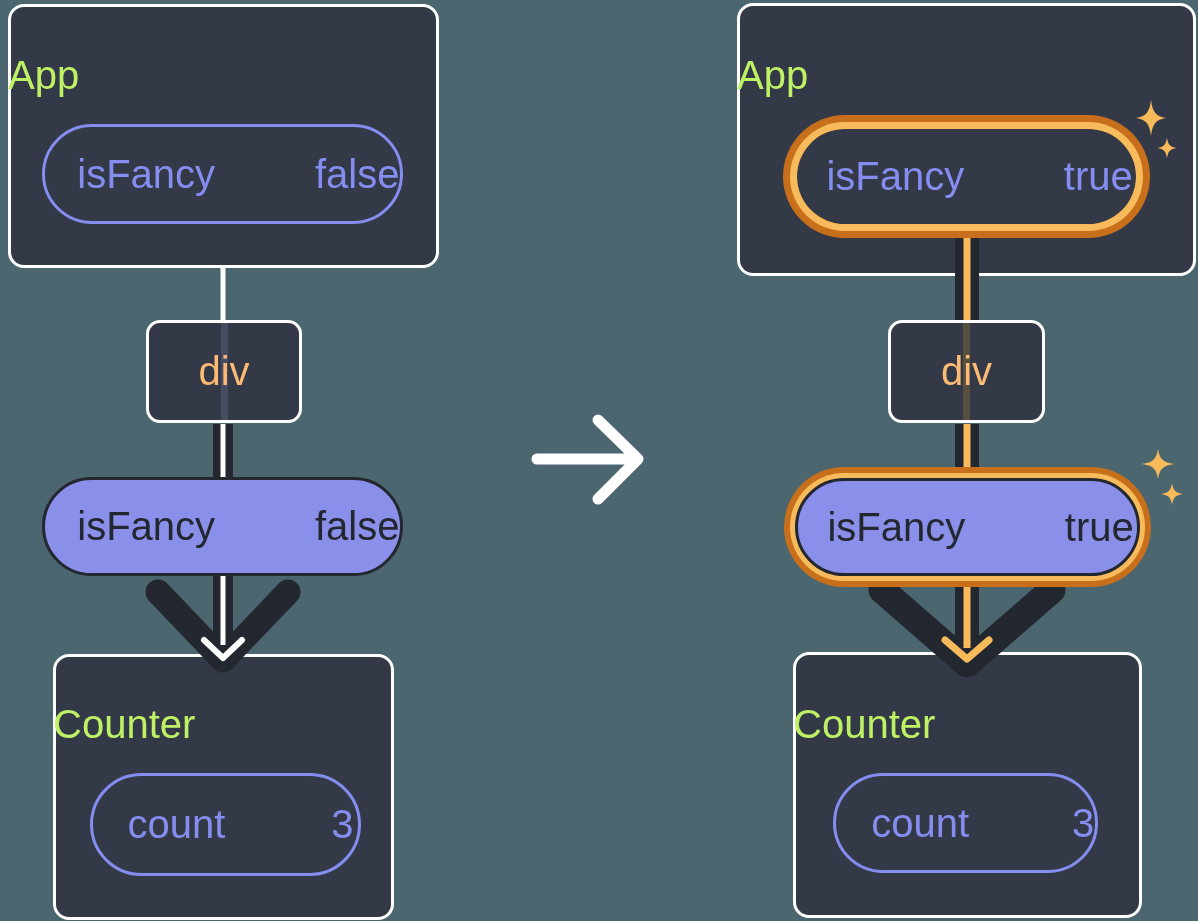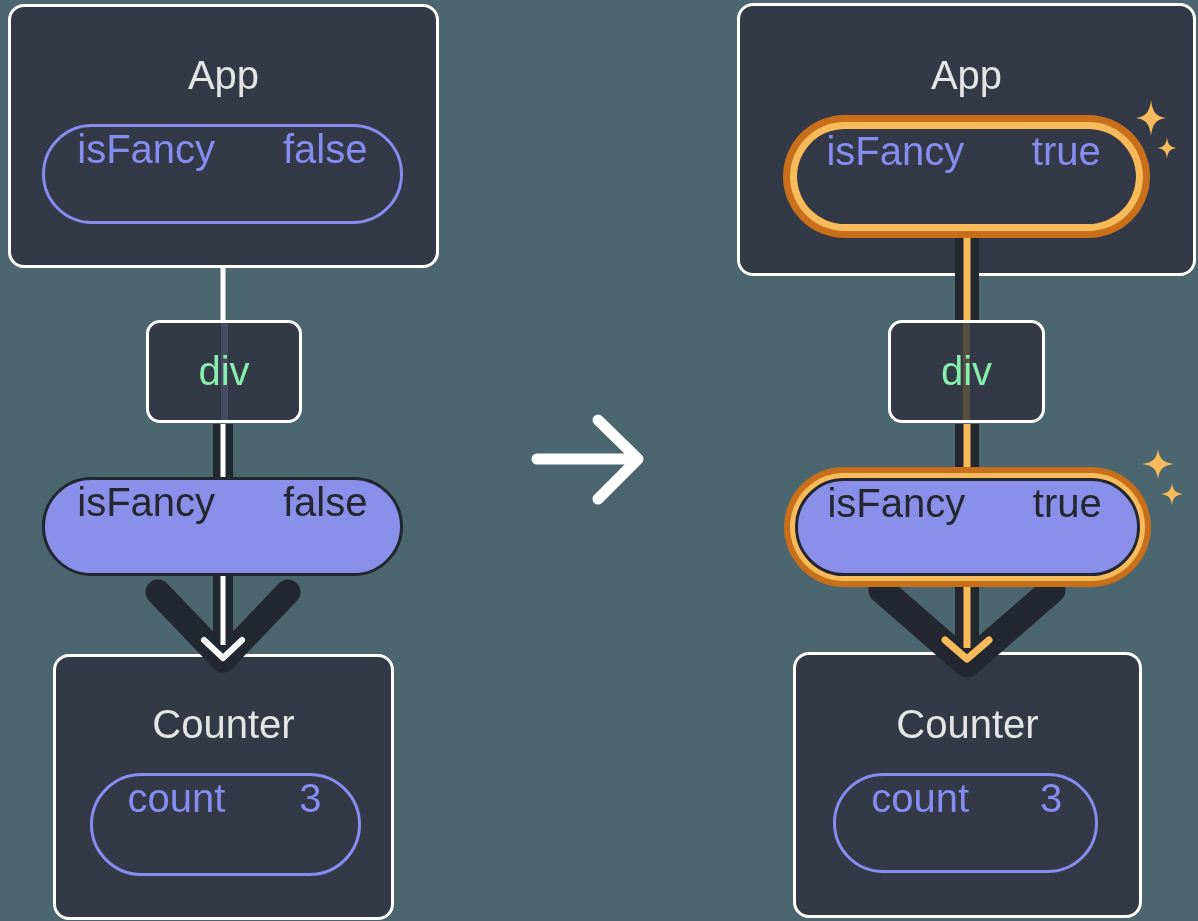--- a/index.html
+++ b/index.html
@@ -14,49 +14,49 @@
   .node {
     position:absolute;
     background:#333947;
     border:3.5px solid #FFFFFF;
     border-radius:16px;
     box-sizing:border-box;
     z-index:1;
   }
   .node-title {
     position:absolute;
-    color:#e5e5e5;
+    color:#bef264;
     font-size:40px;
     line-height:56px;
-    text-align:center;
     z-index:2;
   }
   .div-label {
     position:absolute; inset:0;
     display:flex; align-items:center; justify-content:center;
-    color:#86efac; font-size:40px;
+    color:#fdba74; font-size:40px;
     z-index:2;
     border-radius:16px;
   }
   .stripe {
     position:absolute; top:0; bottom:0;
     left:calc(50% - 3.5px); width:7px;
     z-index:1;
   }
   .stripe-purple { background:#484C63; }
   .stripe-orange { background:#57503E; }
 
   
   .pill {
     position:absolute;
-    display:flex; align-items:flex-start;
+    display:flex; align-items:center;
     border-radius:999px;
     box-sizing:border-box;
     font-size:40px;
     z-index:5;
+    gap:32px;
   }
   .pill .cell {
     display:flex; align-items:center; justify-content:center;
     white-space:nowrap;
   }
   .pill .divider { flex:none; width:3px; }
   .cell-l { flex:none; }
   .cell-r { flex:1; }
   .w57 .cell-l { width:57%; }
   .w59 .cell-l { width:58%; }

